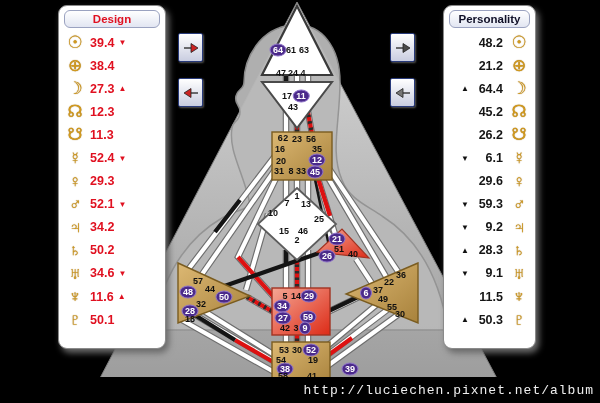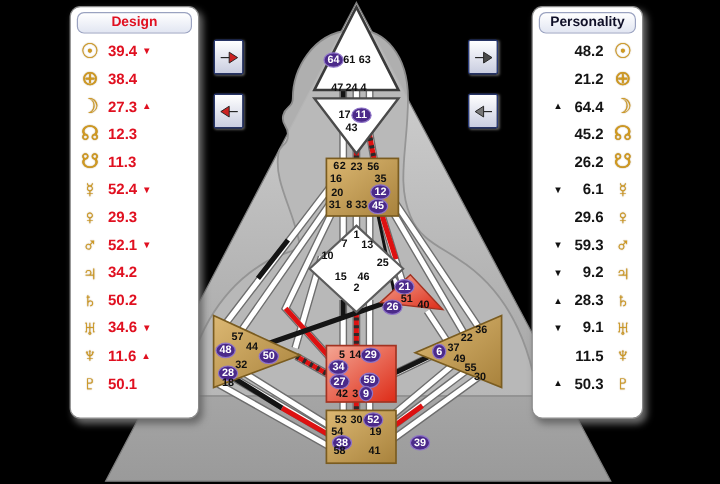--- a/index.html
+++ b/index.html
@@ -345,13 +345,16 @@
     <path d="M2 9 h7 v-4.5 l7 4.5 -7 4.5 v-4.5 z" fill="#4a4a4a" stroke="#222" stroke-width="0.8"></path>
         </svg>
       </div>
       <div class="nav-btn" style="left: 390px; top: 78px;">
         <svg width="18" height="18" viewBox="0 0 18 18">
     <path d="M2 9 h7 v-4.5 l7 4.5 -7 4.5 v-4.5 z" fill="#777777" stroke="#222" stroke-width="0.8" transform="scale(-1,1) translate(-18,0)"></path>
         </svg>
       </div>
     </div>
 
+  <div id="footer">
+    <span>http://luciechen.pixnet.net/album</span>
+  </div>
 </div>
 
 </body></html>

